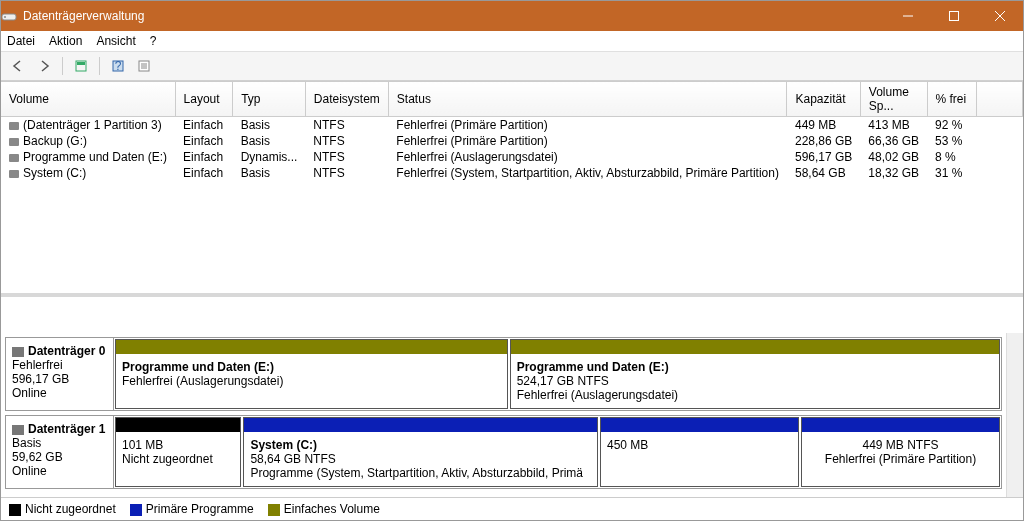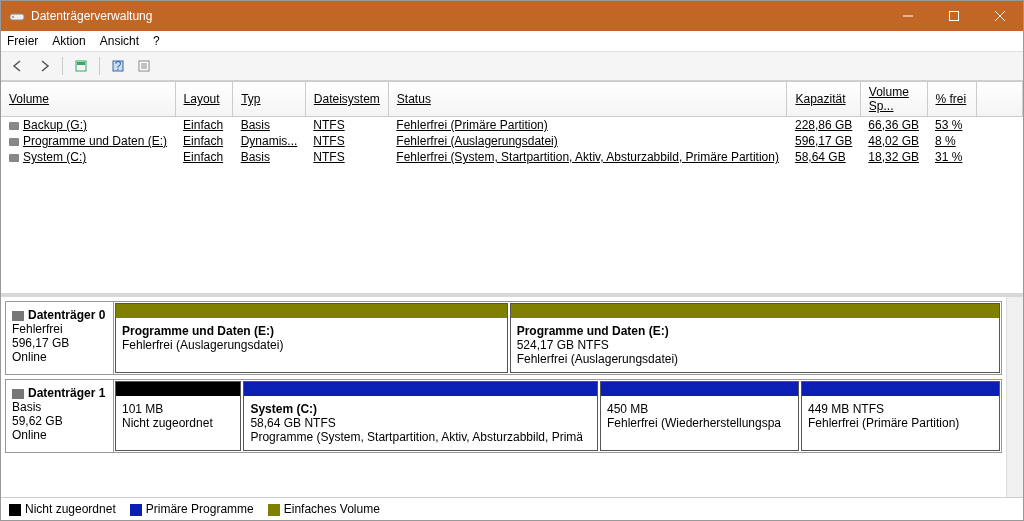--- a/index.html
+++ b/index.html
@@ -1,50 +1,50 @@
 <!DOCTYPE html>
 <html><head>
 <meta charset="utf-8">
 <style>
 * { box-sizing: border-box; margin: 0; padding: 0; font-family: "Segoe UI", Tahoma, sans-serif; font-size: 12px; }
 body { background: #fff; }
 .window { width: 1024px; height: 521px; border: 1px solid #999; display: flex; flex-direction: column; }
-.titlebar { background: #C26626; color: #fff; height: 30px; display: flex; align-items: center; padding-left: 8px; }
+.titlebar { background: #C26626; color: #fff; height: 30px; display: flex; align-items: center; padding-left: 0; }
 .titlebar-icon { width: 16px; height: 16px; margin-right: 6px; display: inline-block; }
 .titlebar-title { flex: 1; font-size: 12px; }
 .win-btns { display: flex; height: 100%; }
 .win-btn { width: 46px; display: flex; align-items: center; justify-content: center; color: #fff; }
 .menubar { background: #fff; border-bottom: 1px solid #e0e0e0; padding: 3px 6px; display: flex; gap: 14px; }
 .menubar span { cursor: default; }
 .toolbar { background: #f5f5f5; border-bottom: 1px solid #d0d0d0; padding: 3px 6px; display: flex; gap: 4px; align-items: center; }
 .tool-btn { width: 22px; height: 22px; display: flex; align-items: center; justify-content: center; border: 1px solid transparent; }
 .tool-sep { width: 1px; height: 18px; background: #ccc; margin: 0 3px; }
 .content { flex: 1; display: flex; flex-direction: column; border-top: 1px solid #ccc; }
 .list-pane { height: 215px; overflow: auto; border-bottom: 4px solid #d8d8d8; }
-table { width: 100%; border-collapse: collapse; text-decoration: underline; }
+table { width: 100%; border-collapse: collapse; }
 th { text-align: left; font-weight: normal; padding: 3px 8px; border-right: 1px solid #ccc; border-bottom: 1px solid #ccc; background: #fff; background: linear-gradient(#fff, #f4f4f4); position: sticky; top: 0; }
 td { padding: 1px 8px; white-space: nowrap; }
 .vol-icon { display: inline-block; width: 10px; height: 8px; background: #888; border-radius: 1px; margin-right: 4px; vertical-align: middle; }
 .graphic-pane { flex: 1; overflow: auto; padding: 4px; background: #fff; }
 .disk-row { display: flex; border: 1px solid #999; margin-bottom: 4px; }
 .disk-info { width: 108px; padding: 6px; border-right: 1px solid #999; }
 .disk-info .name { font-weight: bold; }
 .disk-icon { display: inline-block; width: 12px; height: 10px; background: #777; margin-right: 4px; vertical-align: middle; }
 .parts { flex: 1; display: flex; gap: 2px; padding: 1px; }
 .part { border: 1px solid #555; display: flex; flex-direction: column; }
 .part-top { height: 14px; }
 .part-body { padding: 6px; flex: 1; }
 .part-body .title { font-weight: bold; }
 .legend { border-top: 1px solid #ccc; padding: 4px 8px; display: flex; gap: 14px; align-items: center; background: #fff; }
 .leg-swatch { width: 12px; height: 12px; display: inline-block; margin-right: 4px; vertical-align: middle; }
 .col-unalloc { background: #000; }
 .col-primary { background: #0B1FB5; }
 .col-simple { background: #808000; }
 .scrollbar-v { width: 17px; background: #f0f0f0; border-left: 1px solid #ddd;}
-.gp-wrap{display:flex; flex:1;}
+.gp-wrap{display:flex; flex:1;margin-top:36px;}
 </style>
 </head>
 <body>
 
 <div class="window">
   <div class="titlebar">
     <span class="titlebar-icon">
       <svg width="16" height="16" viewBox="0 0 16 16">
           <rect x="1" y="6" width="14" height="6" rx="2" fill="#eee" stroke="#888"></rect>
           <circle cx="4" cy="9" r="1" fill="#888"></circle>
@@ -65,21 +65,21 @@
       <div class="win-btn close">
           <svg width="10" height="10">
             <line x1="0" y1="0" x2="10" y2="10" stroke="#fff"></line>
             <line x1="10" y1="0" x2="0" y2="10" stroke="#fff"></line>
           </svg>
         </div>
     </div>
   </div>
 
   <div class="menubar">
-    <span>Freier</span>
+    <span>Datei</span>
     <span>Aktion</span>
     <span>Ansicht</span>
     <span>?</span>
   </div>
 
   <div class="toolbar">
     <div class="tool-btn">
         <svg width="14" height="14">
           <path d="M9 2 L3 7 L9 12" fill="none" stroke="#555" stroke-width="1.5"></path>
         </svg>
@@ -124,20 +124,31 @@
             <th style="width:74px">Dateisystem</th>
             <th>Status</th>
             <th style="width:72px">Kapazität</th>
             <th style="width:66px">Volume Sp...</th>
             <th style="width:60px">% frei</th>
             <th style="width:90px"></th>
           </tr>
         </thead>
         <tbody id="vol-body">
             <tr>
+              <td><span class="vol-icon"></span>(Datenträger 1 Partition 3)</td>
+              <td>Einfach</td>
+              <td>Basis</td>
+              <td>NTFS</td>
+              <td>Fehlerfrei (Primäre Partition)</td>
+              <td>449 MB</td>
+              <td>413 MB</td>
+              <td>92 %</td>
+              <td></td>
+            </tr>
+            <tr>
               <td><span class="vol-icon"></span>Backup (G:)</td>
               <td>Einfach</td>
               <td>Basis</td>
               <td>NTFS</td>
               <td>Fehlerfrei (Primäre Partition)</td>
               <td>228,86 GB</td>
               <td>66,36 GB</td>
               <td>53 %</td>
               <td></td>
             </tr>
@@ -213,24 +224,23 @@
                 <div class="part-body">
                   <div class="title">System  (C:)</div>
                   <div>58,64 GB NTFS</div>
                   <div>Programme (System, Startpartition, Aktiv, Absturzabbild, Primä</div>
                 </div>
               </div>
               <div class="part" style="flex: 19 1 0%;">
                 <div class="part-top" style="background:#0B1FB5"></div>
                 <div class="part-body">
                   <div>450 MB</div>
-                  <div>Fehlerfrei (Wiederherstellungspa</div>
-                </div>
-              </div>
-              <div class="part" style="flex: 19 1 0%;">
+                </div>
+              </div>
+              <div class="part" style="flex: 19 1 0%; text-align: center;">
                 <div class="part-top" style="background:#0B1FB5"></div>
                 <div class="part-body">
                   <div>449 MB NTFS</div>
                   <div>Fehlerfrei (Primäre Partition)</div>
                 </div>
               </div>
             </div>
           </div>
         </div>
       <div class="scrollbar-v"></div>

